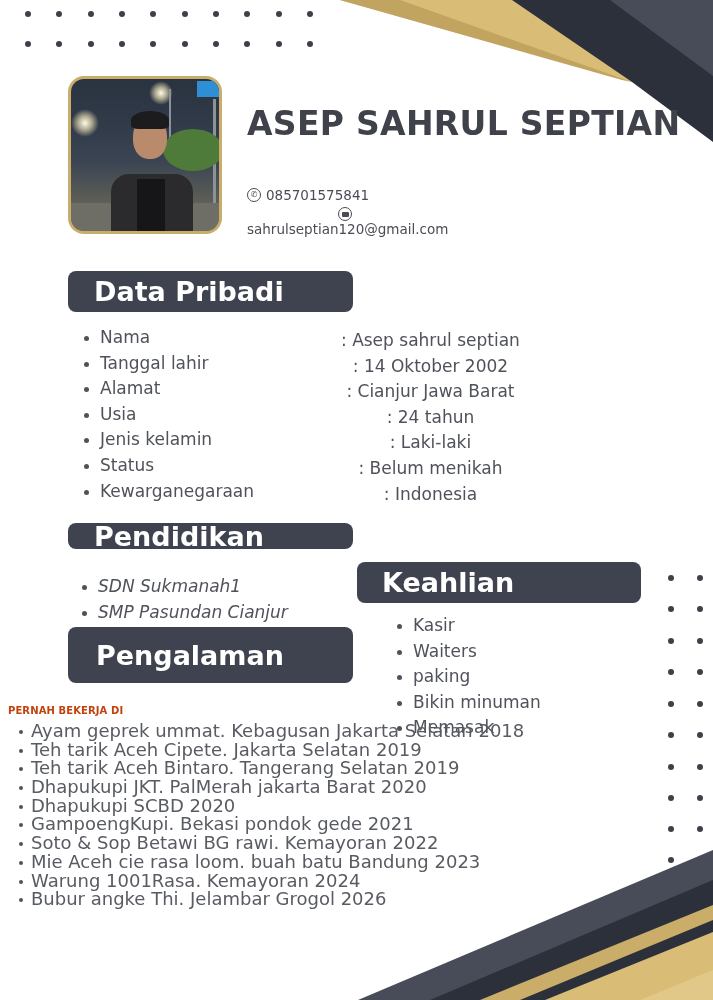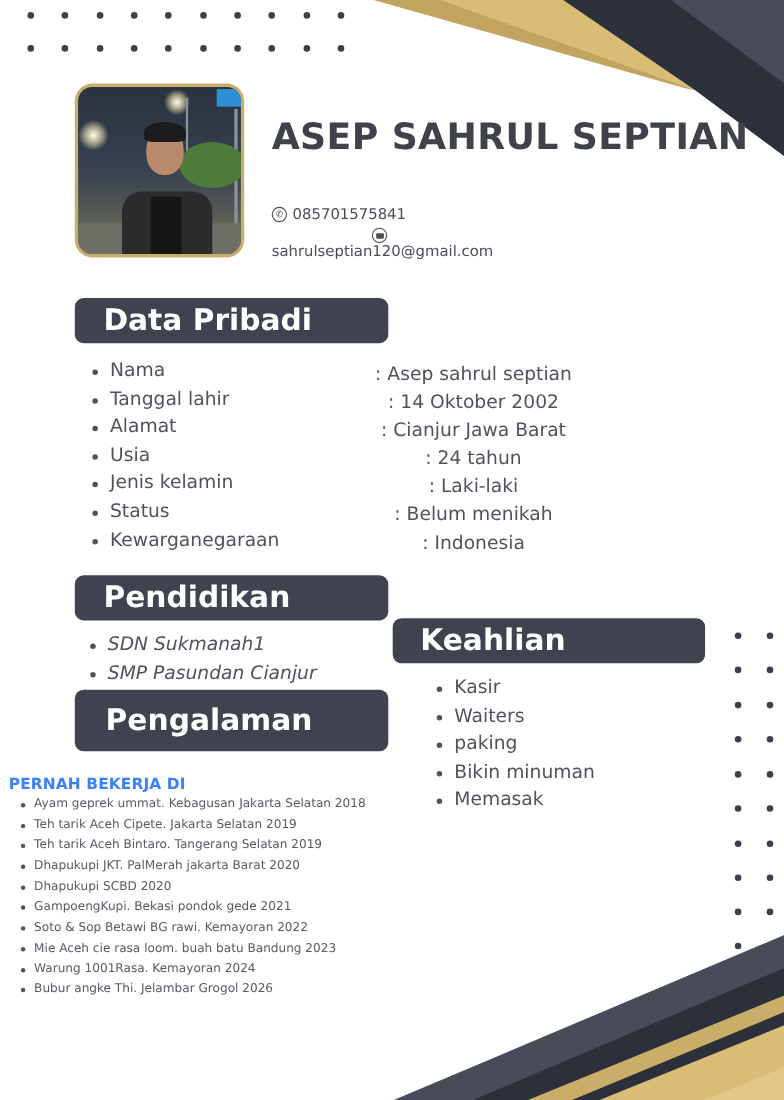--- a/index.html
+++ b/index.html
@@ -46,22 +46,22 @@
     display: flex; align-items: center;
   }
 
   .info-list { position: absolute; list-style: none; font-size: 17px; color: #4f525a; }
   .info-list li { position: relative; padding-left: 16px; height: 25.6px; line-height: 25.6px; white-space: nowrap; }
   .info-list li::before { content: ""; position: absolute; left: 0; top: 11px; width: 5px; height: 5px; border-radius: 50%; background: #4f525a; }
 
   .value-list { position: absolute; list-style: none; font-size: 17px; color: #4f525a; }
   .value-list li { height: 25.6px; line-height: 25.6px; white-space: nowrap; text-align: center; }
 
-  .work-title { position: absolute; left: 8px; top: 705px; font-size: 14px; font-weight: bold; color: #3b82f6; letter-spacing: 0.1px; }
-  .work-list { position: absolute; left: 8px; top: 722px; list-style: none; font-size: 11px; color: #585b62; }
+  .work-title { position: absolute; left: 8px; top: 705px; font-size: 10px; font-weight: bold; color: #c2410c; letter-spacing: 0.1px; }
+  .work-list { position: absolute; left: 8px; top: 722px; list-style: none; font-size: 18px; color: #585b62; }
   .work-list li { position: relative; padding-left: 23px; height: 18.7px; line-height: 18.7px; white-space: nowrap; }
   .work-list li::before { content: ""; position: absolute; left: 11px; top: 8px; width: 4px; height: 4px; border-radius: 50%; background: #4f525a; }
 </style>
 </head>
 <body>
 
 <svg class="deco" viewBox="0 0 713 1000" xmlns="http://www.w3.org/2000/svg">
 
   <polygon points="340,0 520,0 632,82" fill="#d9bd76"></polygon>
   <polygon points="340,0 400,0 632,82 622,80" fill="#c2a461"></polygon>
@@ -167,21 +167,21 @@
 <ul class="value-list" style="left:341px;top:328px;">
   <li>: Asep sahrul septian</li>
   <li>: 14 Oktober 2002</li>
   <li>: Cianjur Jawa Barat</li>
   <li>: 24 tahun</li>
   <li>: Laki-laki</li>
   <li>: Belum menikah</li>
   <li>: Indonesia</li>
 </ul>
 
-<div class="section-header" style="left:68px;top:523px;width:285px;height:41px;padding-left:26px;">
+<div class="section-header" style="left:68px;top:523px;width:285px;height:26px;padding-left:26px;">
   <span>Pendidikan</span>
 </div>
 <ul class="info-list" style="left:82px;top:574px;font-style:italic;">
   <li>SDN Sukmanah1</li>
   <li>SMP Pasundan Cianjur</li>
 </ul>
 
 <div class="section-header" style="left:357px;top:562px;width:284px;height:41px;padding-left:25px;">
   <span>Keahlian</span>
 </div>

